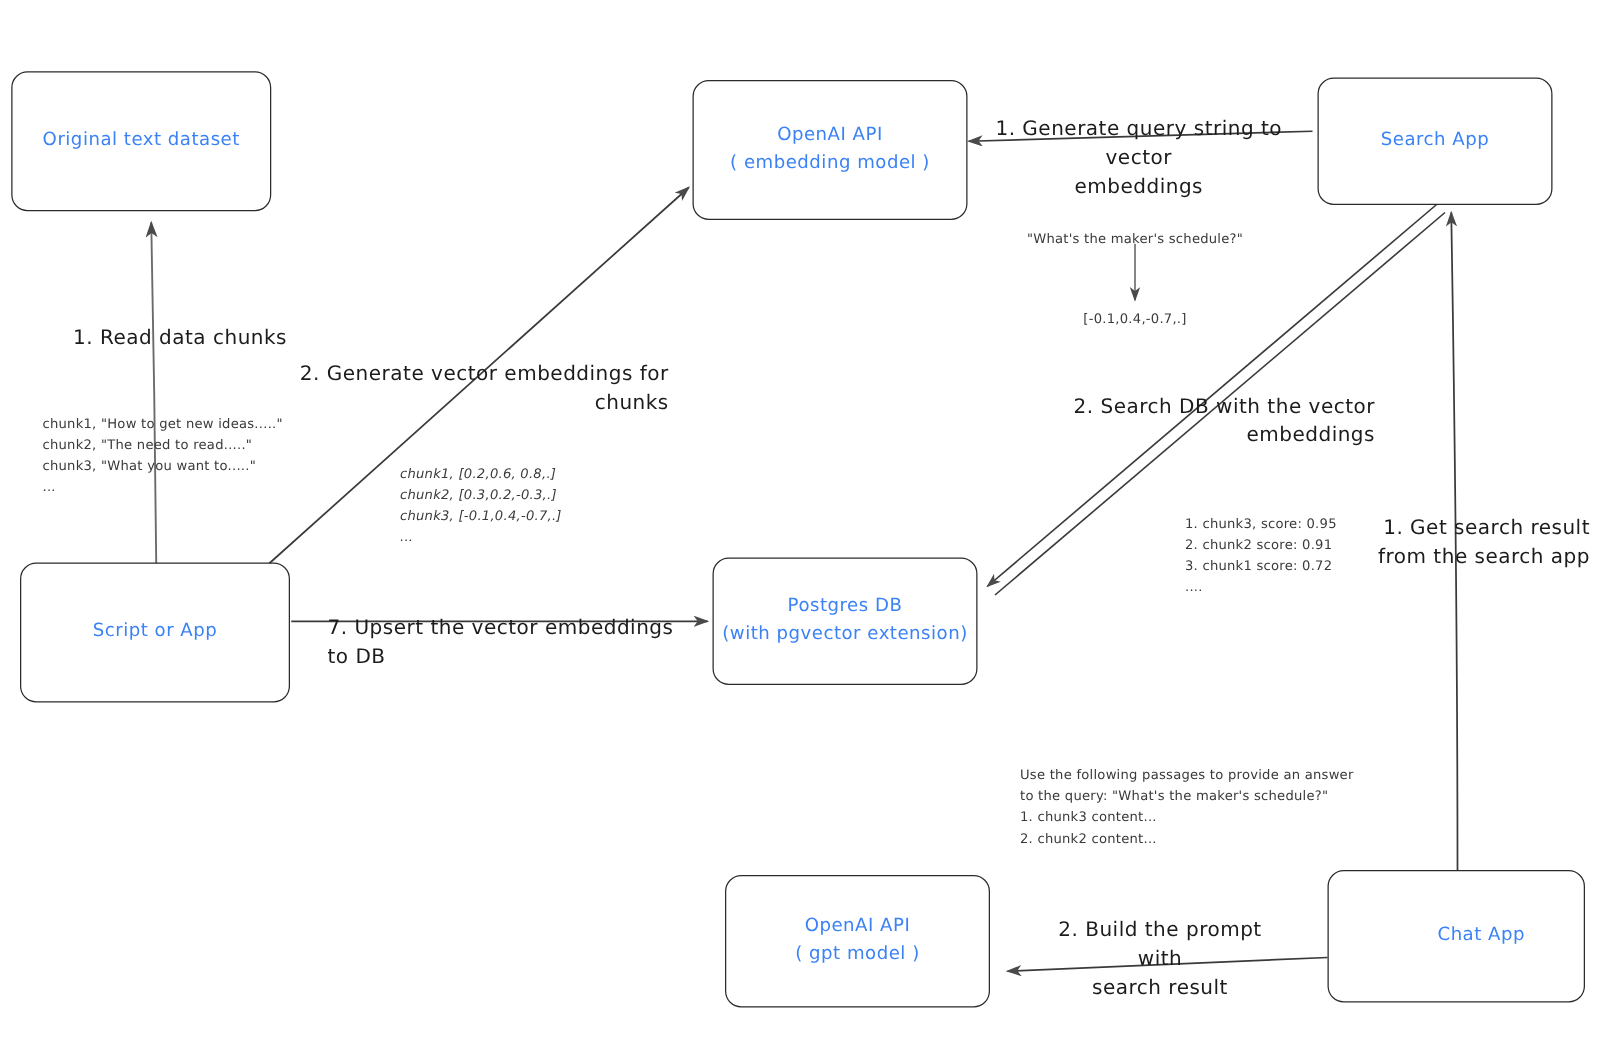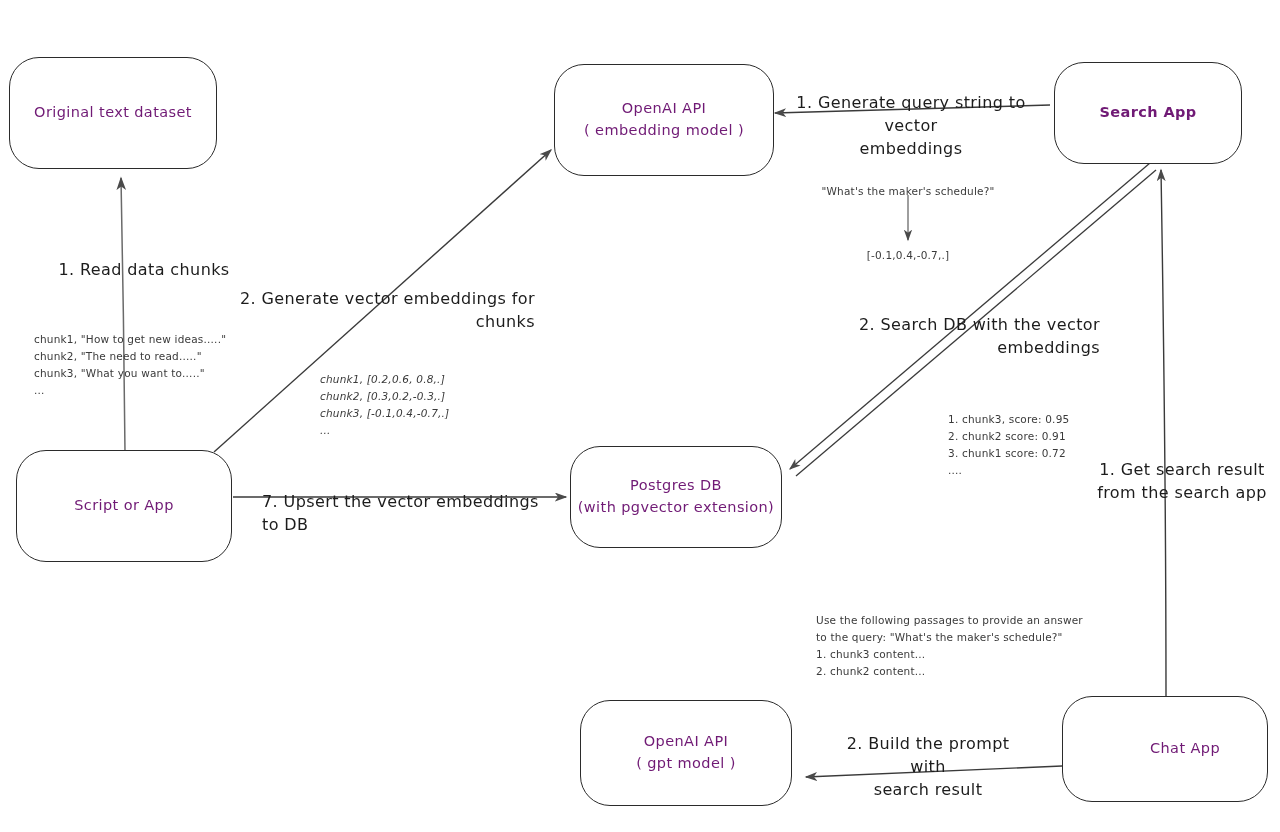--- a/index.html
+++ b/index.html
@@ -20,31 +20,31 @@
     position: absolute;
     left: 0; top: 0;
     width: 1280px;
     height: 832px;
     pointer-events: none;
   }
   .node {
     position: absolute;
     box-sizing: border-box;
     border: 1.6px solid #2b2b2b;
-    border-radius: 30px;
+    border-radius: 13px;
     background: #ffffff;
     display: flex;
     flex-direction: column;
     align-items: center;
     justify-content: center;
     text-align: center;
     font-size: 14.5px;
     line-height: 1.5;
     letter-spacing: 0.4px;
-    color: #701a75;
+    color: #3b82f6;
   }
   .node .line2 {
     display: block;
   }
   .label {
     position: absolute;
     font-size: 16px;
     line-height: 1.45;
     letter-spacing: 0.4px;
     color: #1c1c1c;
@@ -105,21 +105,21 @@
   <div class="node" style="left:554px; top:64px; width:220px; height:112px;">
     <span>OpenAI API</span>
     <span class="line2">( embedding model )</span>
   </div>
 
   <div class="node" style="left:570px; top:446px; width:212px; height:102px;text-align:right;">
     <span>Postgres DB</span>
     <span class="line2">(with pgvector extension)</span>
   </div>
 
-  <div class="node" style="left:1054px; top:62px; width:188px; height:102px;font-weight:bold;">
+  <div class="node" style="left:1054px; top:62px; width:188px; height:102px;">
     <span>Search App</span>
   </div>
 
   <div class="node" style="left:1062px; top:696px; width:206px; height:106px;padding-left:40px;">
     <span>Chat App</span>
   </div>
 
   <div class="node" style="left:580px; top:700px; width:212px; height:106px;">
     <span>OpenAI API</span>
     <span class="line2">( gpt model )</span>
@@ -129,21 +129,21 @@
 
   <div class="label" style="left:235px; top:287px; width:300px; text-align:right;">2. Generate vector embeddings for chunks</div>
 
   <div class="label" style="left:262px; top:490px; width:290px; text-align:left;">7. Upsert the vector embeddings  to DB</div>
 
   <div class="label" style="left:792px; top:91px; width:238px;">1. Generate query string to vector
 embeddings</div>
 
   <div class="label" style="left:800px; top:313px; width:300px; text-align:right;">2. Search DB with the vector embeddings</div>
 
-  <div class="label" style="left:1092px; top:410px; width:180px; text-align:center;margin-top:48px;">1. Get search result
+  <div class="label" style="left:1092px; top:410px; width:180px; text-align:right;">1. Get search result
 from the search app</div>
 
   <div class="label" style="left:838px; top:732px; width:180px;">2. Build the prompt with
 search result</div>
 
   <div class="note" style="left:34px; top:331px; width:230px;">chunk1, "How to get new ideas....."
 chunk2, "The need to read....."
 chunk3, "What you want to....."
 ...</div>
 

